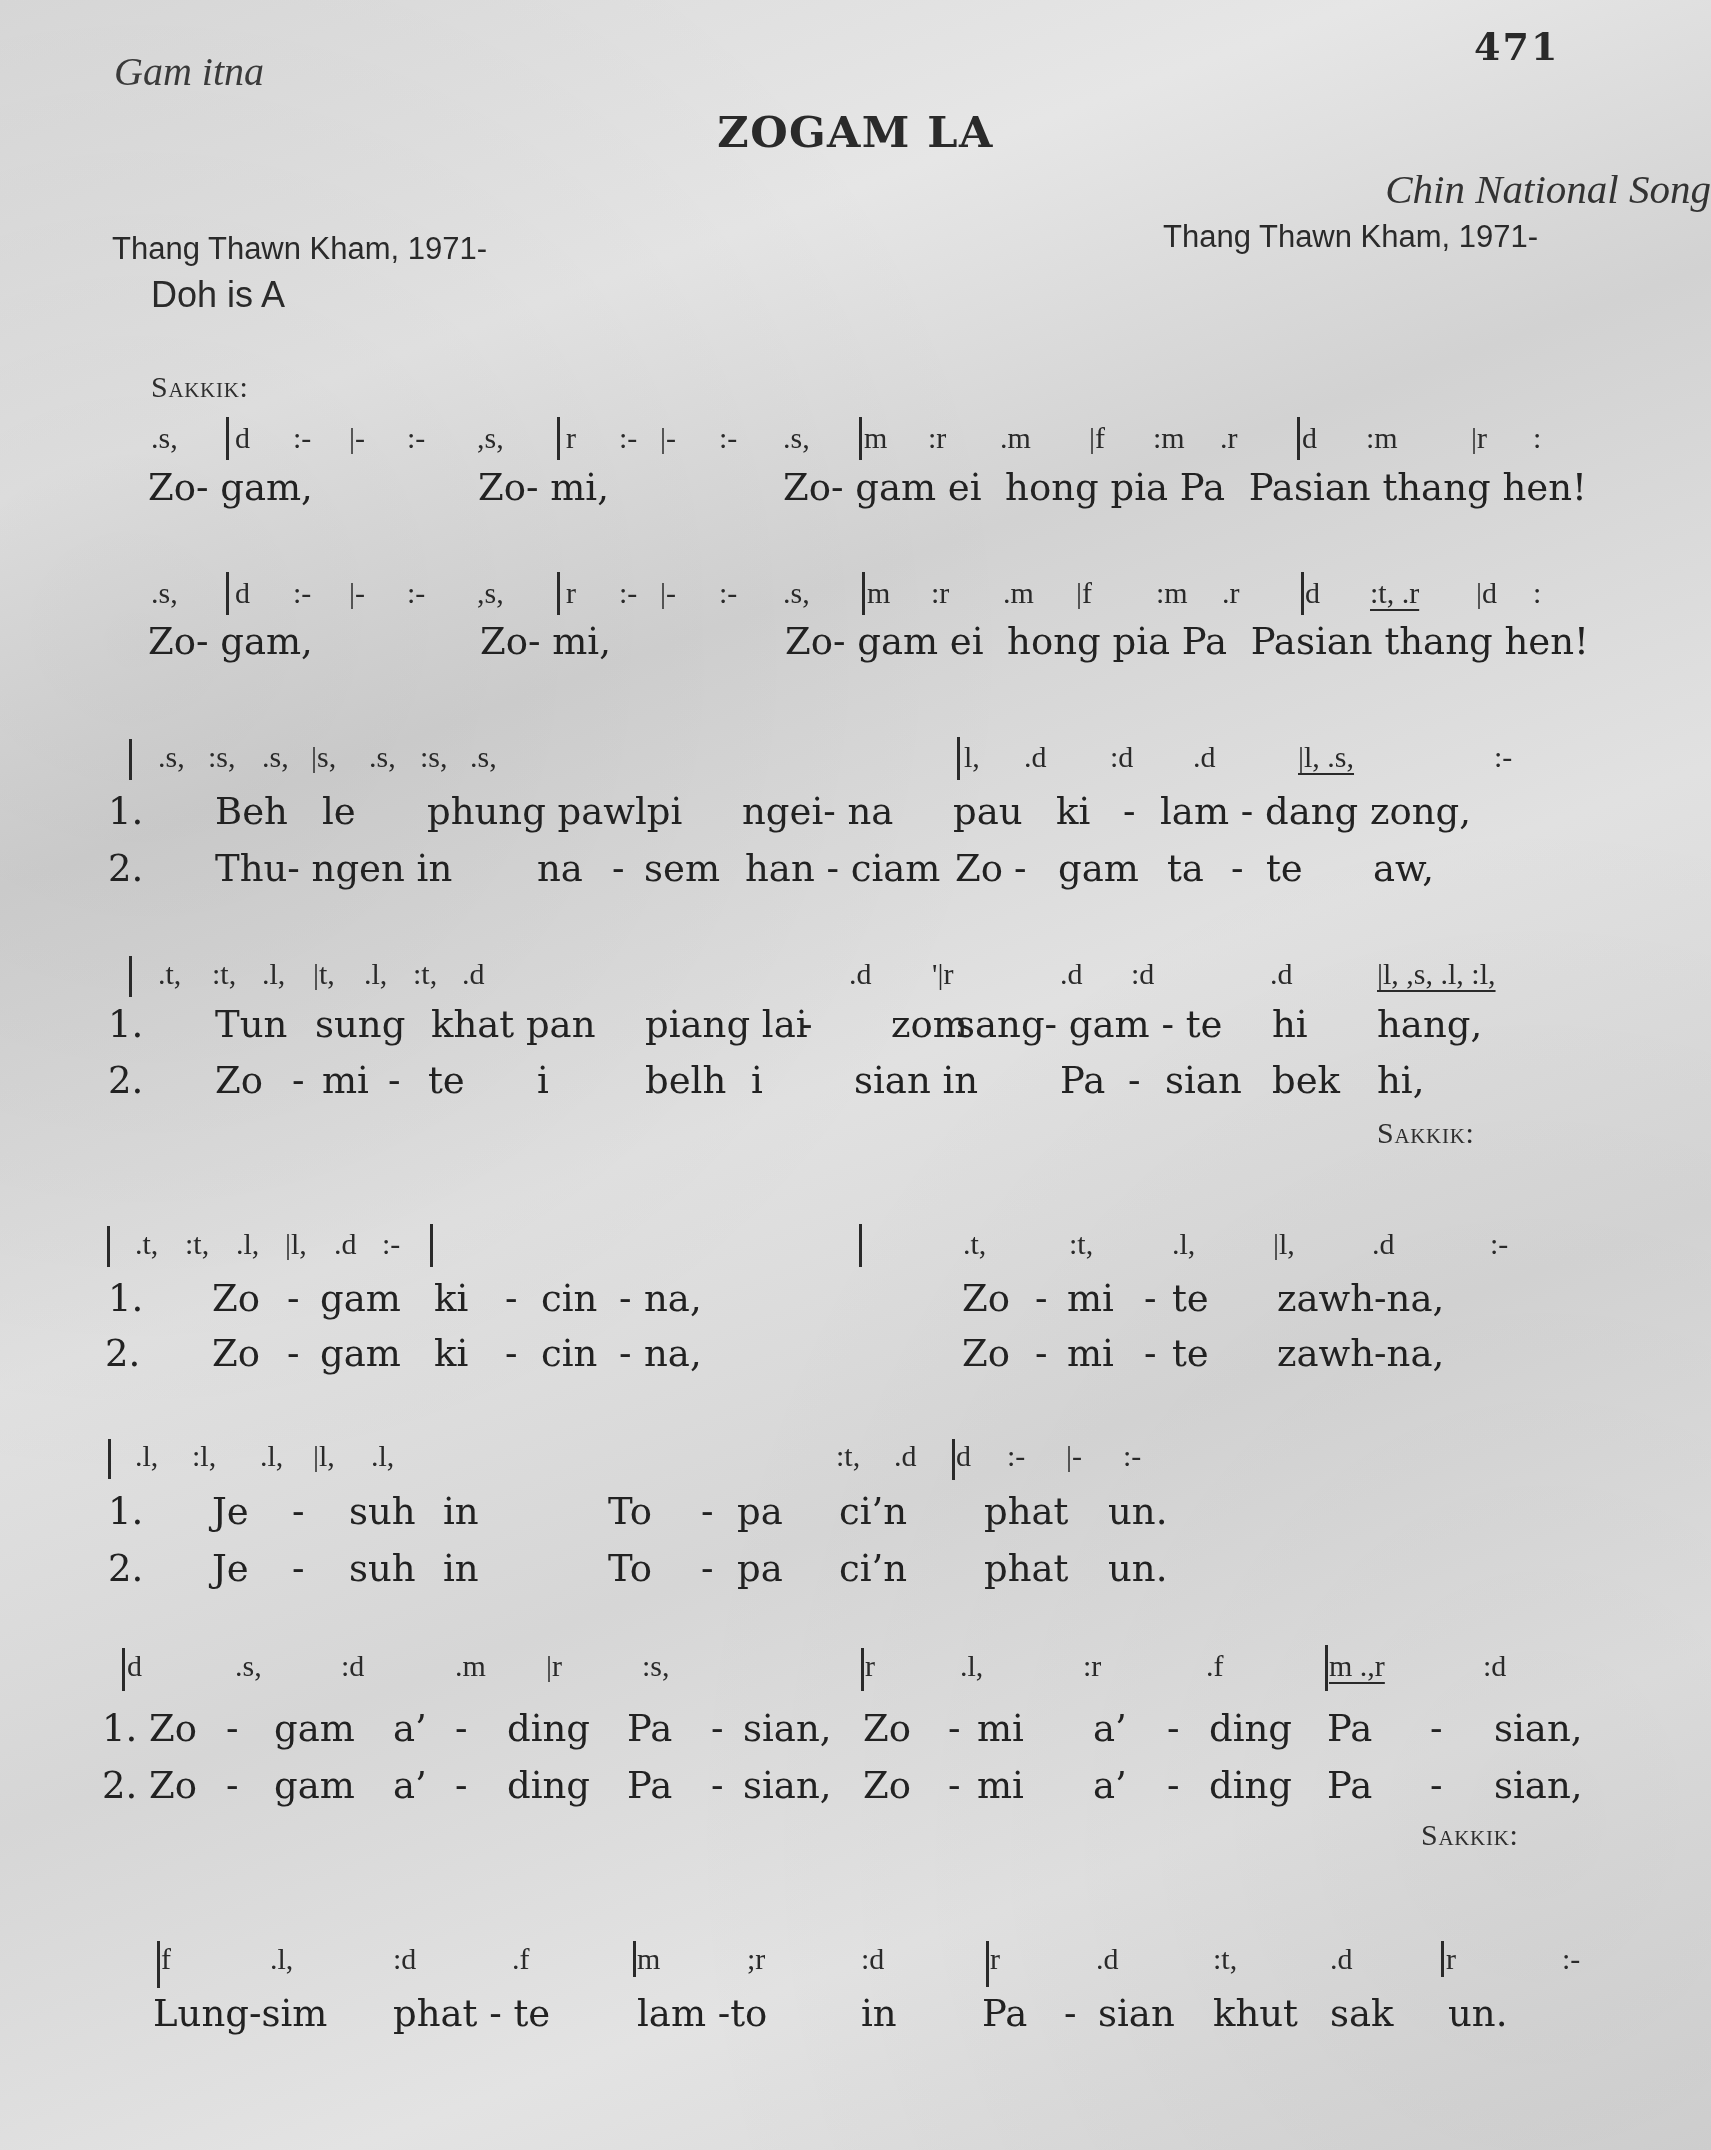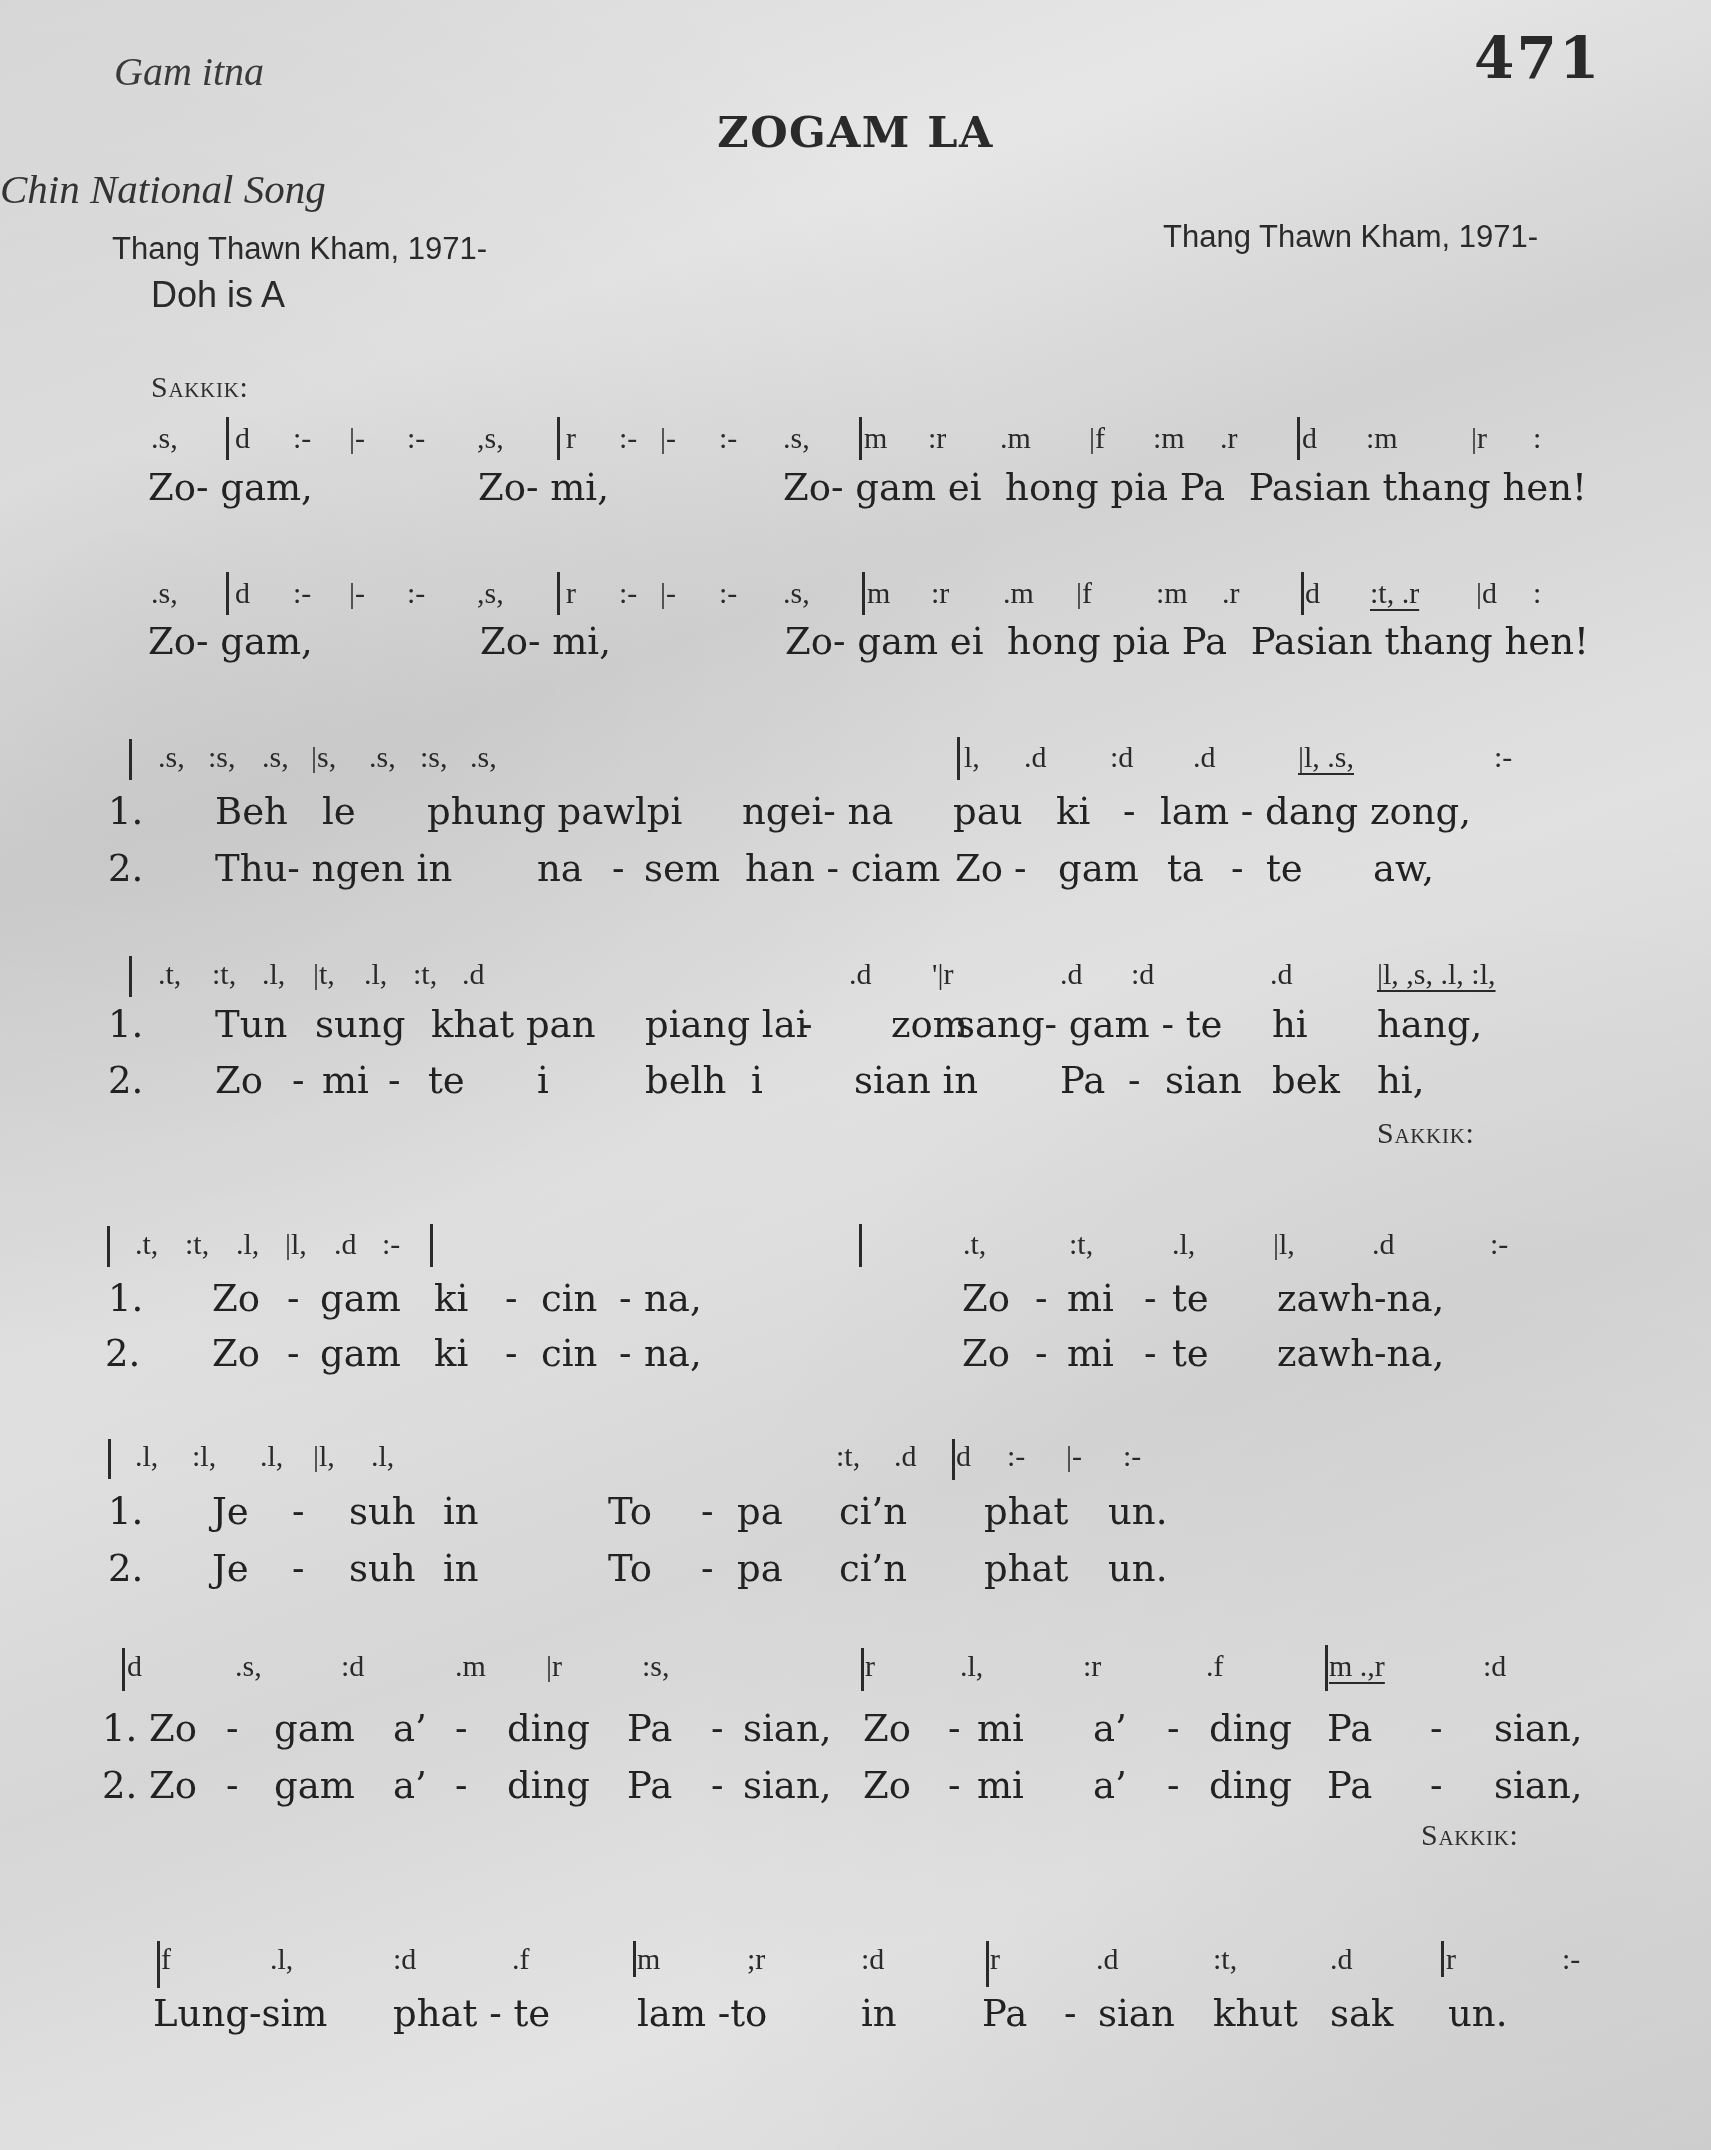--- a/index.html
+++ b/index.html
@@ -4,23 +4,23 @@
 <style>
   html, body { margin: 0; padding: 0; }
   body {
     width: 1711px; height: 2151px; position: relative; overflow: hidden;
     background: linear-gradient(160deg, #d9d9d9 0%, #e6e6e6 18%, #d2d2d2 32%, #e1e1e1 50%, #d6d6d6 66%, #e3e3e3 82%, #d4d4d4 100%);
     color: #262626;
     font-family: "DejaVu Serif", "Liberation Serif", serif;
   }
   .abs { position: absolute; white-space: nowrap; }
   .running-head { left: 114px; top: 48px; font-size: 40px; font-style: italic; font-family: "Liberation Serif", serif; color: #3a3a3a; }
-  .page-number { left: 1474px; top: 24px; font-size: 58px; font-weight: bold; letter-spacing: 2.1px; color: #2a2a2a; }
+  .page-number { left: 1474px; top: 24px; font-size: 38px; font-weight: bold; letter-spacing: 2.1px; color: #2a2a2a; }
   .title { left: 0; width: 1711px; text-align: center; top: 107px; font-size: 43px; font-weight: bold; letter-spacing: 1.4px; color: #2a2a2a; }
-  .subtitle { left: 0; width: 1711px; text-align: left; top: 165px; font-size: 41px; font-style: italic; font-family: "Liberation Serif", serif; color: #333; }
+  .subtitle { left: 0; width: 1711px; text-align: right; top: 165px; font-size: 41px; font-style: italic; font-family: "Liberation Serif", serif; color: #333; }
   .credit { font-family: "Liberation Sans", sans-serif; font-size: 31px; color: #2a2a2a; }
   .credit-left { left: 112px; top: 231px; }
   .credit-right { left: 1163px; top: 219px; }
   .key { left: 151px; top: 274px; font-size: 36px; font-family: "Liberation Sans", sans-serif; color: #2a2a2a; }
   .sakkik { font-size: 30px; font-family: "Liberation Serif", serif; font-variant: small-caps; letter-spacing: 0.7px; color: #2e2e2e; }
   .row { position: absolute; white-space: nowrap; }
   .notes span, .lyrics span { position: absolute; white-space: pre; }
   .notes { font-size: 30px; font-family: "Liberation Serif", serif; color: #2a2a2a; }
   .lyrics { font-size: 37px; font-family: "DejaVu Serif", serif; color: #222; }
   .bar { position: absolute; width: 2.8px; background: #2a2a2a; }

